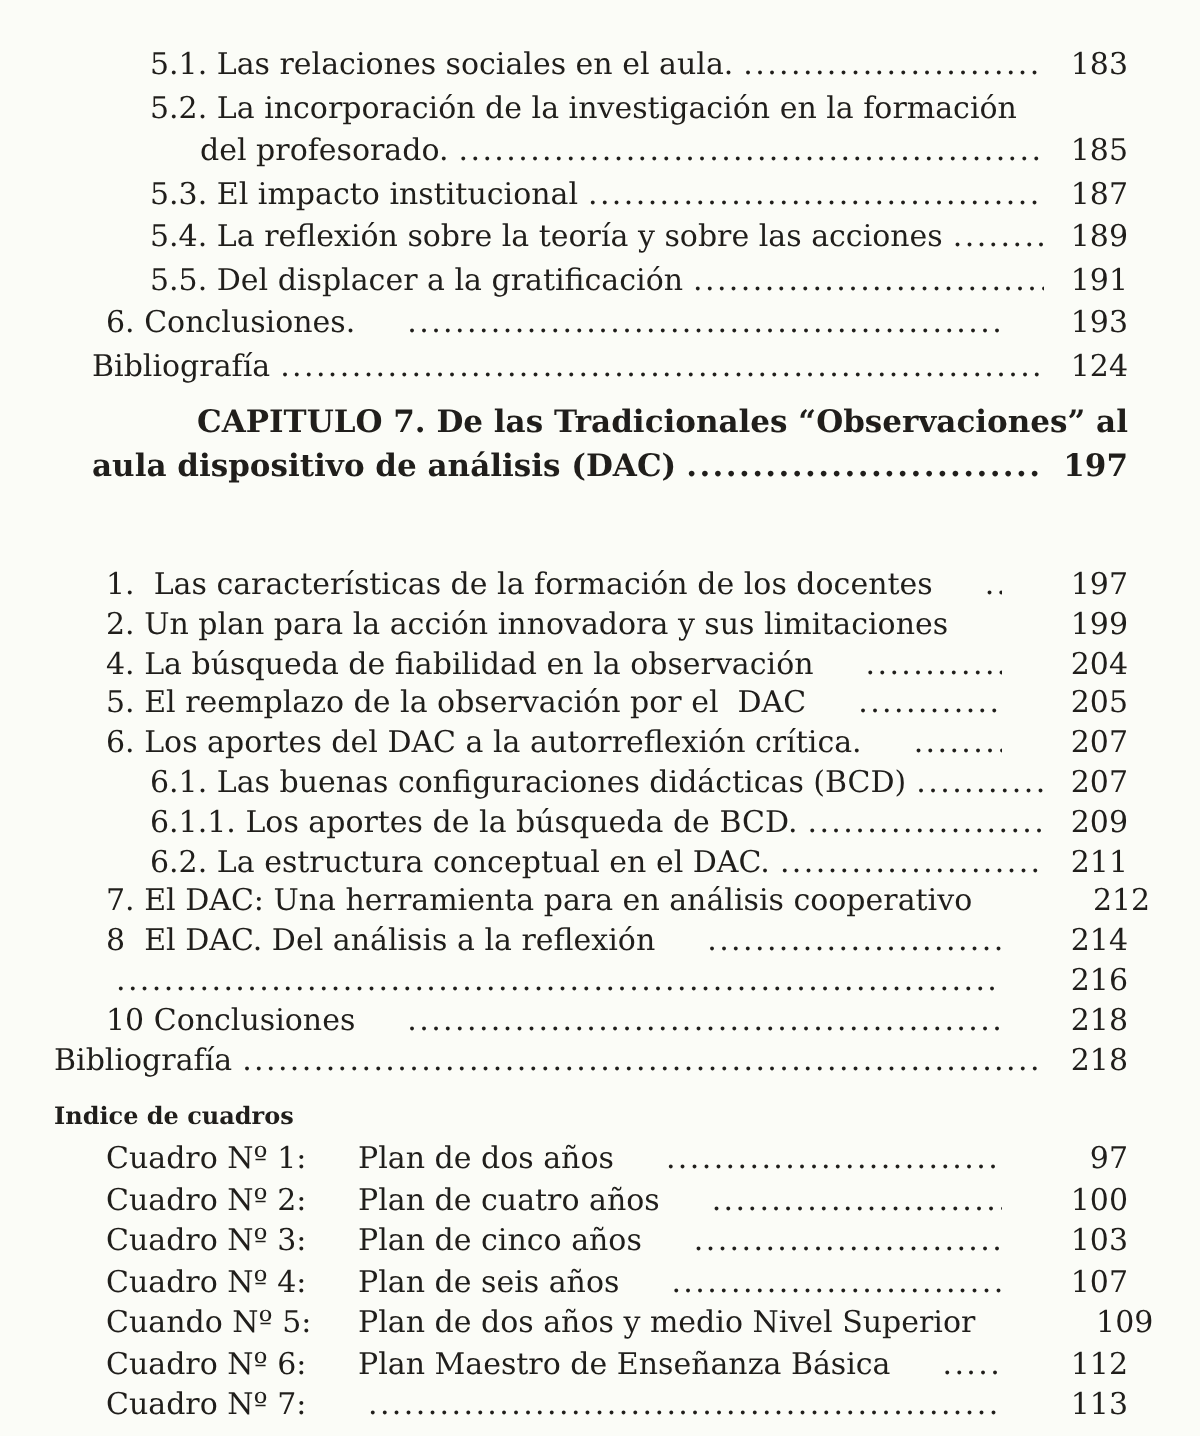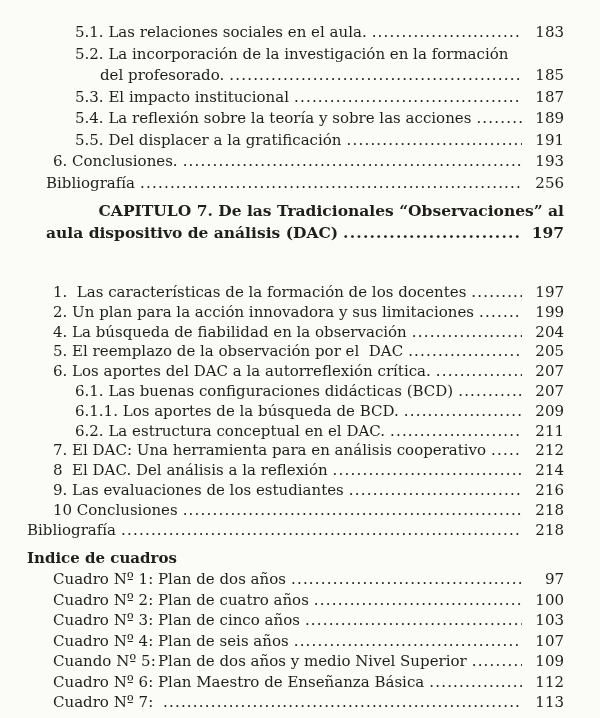--- a/index.html
+++ b/index.html
@@ -36,33 +36,33 @@
   .row .leader::after {
     content: "..........................................................................................................................";
   }
   .row .pagenum { flex: 0 0 34px; text-align: right; white-space: nowrap; }
   .bold { font-weight: bold; }
 
   
   .ind0 { padding-left: 0; }
   .ind1 { padding-left: 5px; }
   .ind2 { padding-left: 19px; }
-  .ind3 { padding-left: 26px; }
+  .ind3 { padding-left: 26px; gap: 21px; }
   .ind4 { padding-left: 48px; }
   .ind5 { padding-left: 73px; align-items: flex-end; }
 
   
   .sec-chapter6-continuation .row { line-height: 21.5px; }
   .sec-chapter7-heading { margin-top: 6px; }
   .sec-chapter7-heading .row { line-height: 22px; font-size: 15.5px; justify-content: flex-end; }
   .sec-chapter7-items { margin-top: 39px; }
   .sec-chapter7-items .row { line-height: 19.8px; }
   .sec-index-of-tables { margin-top: 7px; }
   .sec-index-of-tables .row { line-height: 20.5px; }
-  .sec-index-of-tables .row.heading { line-height: 22px; font-size: 15px; }
+  .sec-index-of-tables .row.heading { line-height: 22px; font-size: 12px; }
 </style>
 </head>
 <body style="background: rgb(251, 252, 247); color: rgb(32, 30, 27);">
 
 <div class="page">
   <div>
       <div class="section sec-chapter6-continuation">
         <div class="row ind4">
           <span class="title">5.1. Las relaciones sociales en el aula.</span>
           <span class="leader"></span>
@@ -92,21 +92,21 @@
           <span class="pagenum">191</span>
         </div>
         <div class="row ind3">
           <span class="title">6. Conclusiones.</span>
           <span class="leader"></span>
           <span class="pagenum">193</span>
         </div>
         <div class="row ind2">
           <span class="title">Bibliografía</span>
           <span class="leader"></span>
-          <span class="pagenum">256</span>
+          <span class="pagenum">124</span>
         </div>
       </div>
       <div class="section sec-chapter7-heading">
         <div class="row ind1 bold">
           <span class="title">CAPITULO 7. De las Tradicionales “Observaciones” al</span>
         </div>
         <div class="row ind2 bold">
           <span class="title">aula dispositivo de análisis (DAC)</span>
           <span class="leader"></span>
           <span class="pagenum">197</span>
@@ -157,21 +157,20 @@
           <span class="title">7. El DAC: Una herramienta para en análisis cooperativo</span>
           <span class="leader"></span>
           <span class="pagenum">212</span>
         </div>
         <div class="row ind3">
           <span class="title">8  El DAC. Del análisis a la reflexión</span>
           <span class="leader"></span>
           <span class="pagenum">214</span>
         </div>
         <div class="row ind3">
-          <span class="title">9. Las evaluaciones de los estudiantes</span>
           <span class="leader"></span>
           <span class="pagenum">216</span>
         </div>
         <div class="row ind3">
           <span class="title">10 Conclusiones</span>
           <span class="leader"></span>
           <span class="pagenum">218</span>
         </div>
         <div class="row ind0">
           <span class="title">Bibliografía</span>

